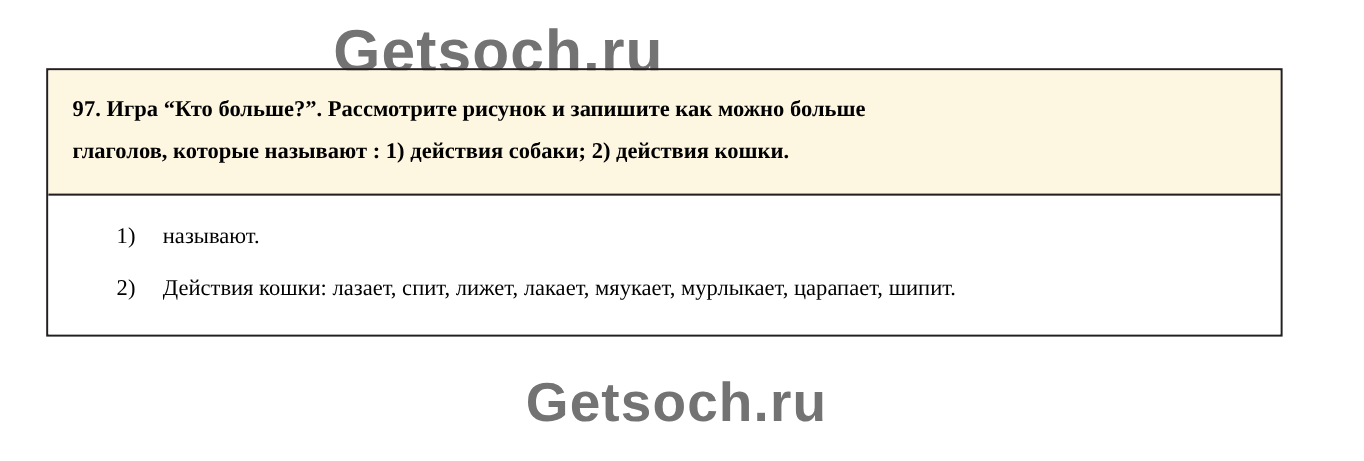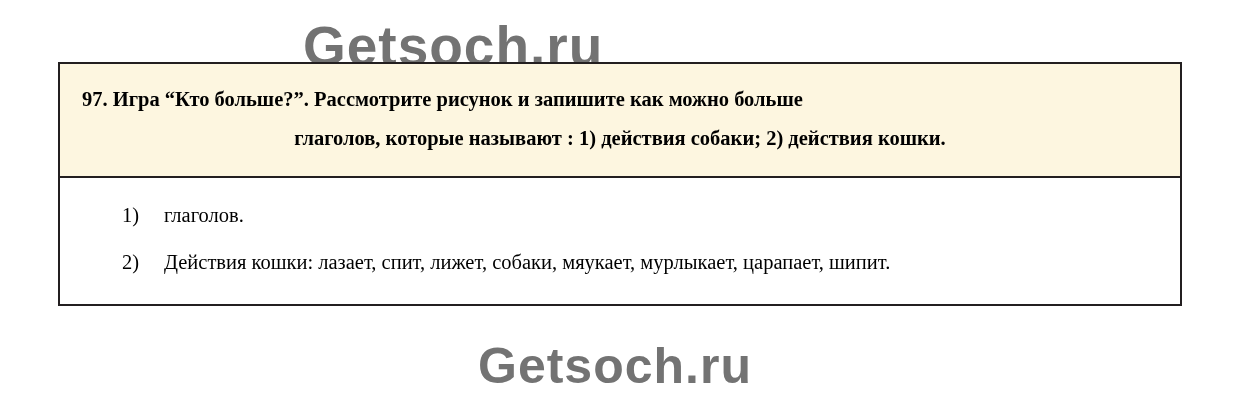--- a/index.html
+++ b/index.html
@@ -30,21 +30,21 @@
     font-size: 55px;
   }
   .watermark-bottom {
     left: 478px;
     top: 337px;
     font-size: 50px;
   }
 
   .exercise-box {
     position: absolute;
-    left: 58px;
+    left: 42px;
     top: 62px;
     width: 1124px;
     border: 2px solid #231f20;
     box-sizing: border-box;
     background: transparent;
   }
 
   .task-header {
     background: #fdf6e0;
     border-bottom: 2px solid #231f20;
@@ -54,21 +54,21 @@
     font-weight: bold;
     font-size: 20.5px;
     line-height: 39px;
     color: #000000;
     text-align: justify;
     text-justify: inter-word;
     margin: 0;
   }
   .task-text .lastline {
     display: block;
-    text-align: center;
+    text-align: left;
   }
 
   .answer-body {
     background: #ffffff;
     padding: 14px 16px 18px 16px;
   }
   .answer-item {
     display: flex;
     align-items: flex-start;
     font-size: 20.5px;
@@ -101,27 +101,27 @@
       <span>97.  Игра  “Кто  больше?”.  Рассмотрите  рисунок  и  запишите  как  можно  больше</span>
       <span class="lastline">глаголов, которые называют : 1) действия собаки; 2) действия кошки.</span>
     </div>
   </div>
 
   <div class="answer-body">
 
     <div class="answer-item">
       <div class="answer-num">1)</div>
       <div class="answer-text">
-        <span class="cont">глаголов.</span>
+        <span class="cont">называют.</span>
       </div>
     </div>
 
     <div class="answer-item">
       <div class="answer-num">2)</div>
       <div class="answer-text">
-        <span>Действия кошки: лазает, спит, лижет, собаки, мяукает, мурлыкает, царапает, шипит.</span>
+        <span>Действия кошки: лазает, спит, лижет, лакает, мяукает, мурлыкает, царапает, шипит.</span>
       </div>
     </div>
 
   </div>
 </div>
 
 <div class="watermark watermark-bottom">Getsoch.ru</div>
 
 </body></html>

